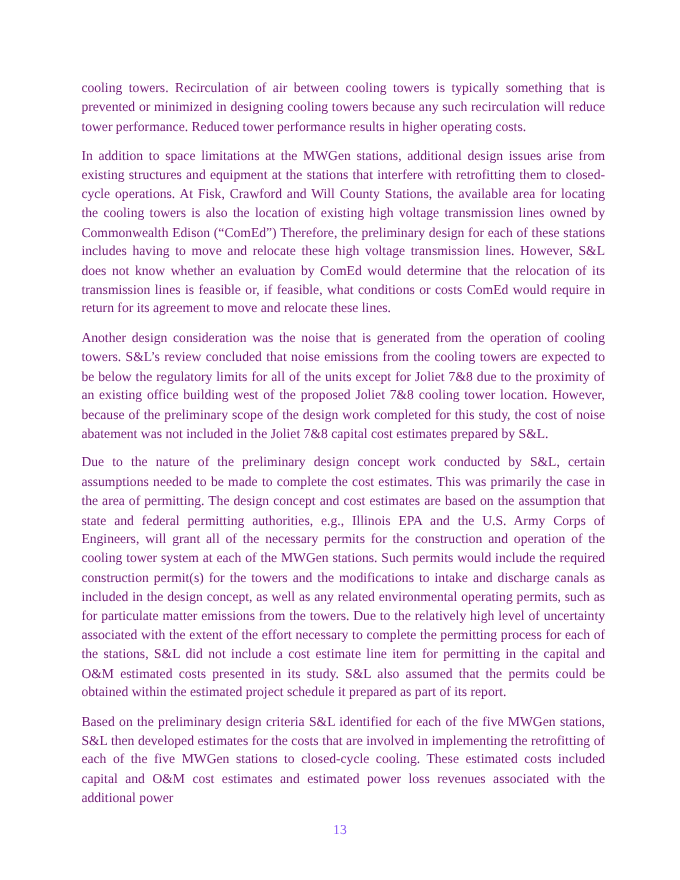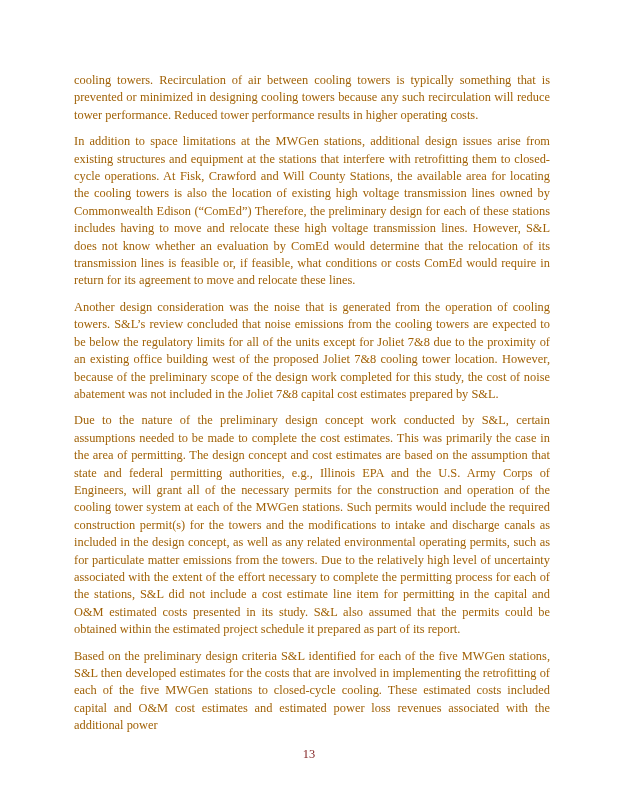--- a/index.html
+++ b/index.html
@@ -1,30 +1,30 @@
 <!DOCTYPE html>
 <html><head>
 <meta charset="utf-8">
 <style>
   html, body { margin: 0; padding: 0; background: #ffffff; }
   body { width: 618px; height: 800px; position: relative; overflow: hidden; }
   .page {
     position: absolute; left: 74px; top: 72px; width: 476px;
     font-family: "Liberation Serif", serif; font-size: 12.4px; line-height: 17.4px;
-    color: #a16207;
+    color: #701a75;
   }
   .para { margin: 0 0 9px 0; text-align: justify; text-justify: inter-word; }
   .heading {
     margin: 4px 0 9px 0; font-weight: bold; font-size: 12.6px;
     display: flex; white-space: nowrap;
   }
   .heading .num { width: 44px; display: inline-block; }
   .pagenum {
     position: absolute; left: 0; width: 618px; top: 747px; text-align: center;
-    font-family: "Liberation Serif", serif; font-size: 12.4px; color: #7f1d1d;
+    font-family: "Liberation Serif", serif; font-size: 12.4px; color: #8b5cf6;
   }
 </style>
 </head>
 <body>
 
 <div class="page">
   <p class="para">cooling towers.  Recirculation of air between cooling towers is typically something that is prevented or minimized in designing cooling towers because any such recirculation will reduce tower performance.  Reduced tower performance results in higher operating costs.</p>
   <p class="para">In addition to space limitations at the MWGen stations, additional design issues arise from existing structures and equipment at the stations that interfere with retrofitting them to closed-cycle operations.  At Fisk, Crawford and Will County Stations, the available area for locating the cooling towers is also the location of existing high voltage transmission lines owned by Commonwealth Edison (“ComEd”)  Therefore, the preliminary design for each of these stations includes having to move and relocate these high voltage transmission lines.  However, S&amp;L does not know whether an evaluation by ComEd would determine that the relocation of its transmission lines is feasible or, if feasible, what conditions or costs ComEd would require in return for its agreement to move and relocate these lines.</p>
   <p class="para">Another design consideration was the noise that is generated from the operation of cooling towers.  S&amp;L’s review concluded that noise emissions from the cooling towers are expected to be below the regulatory limits for all of the units except for Joliet 7&amp;8 due to the proximity of an existing office building west of the proposed Joliet 7&amp;8 cooling tower location.  However, because of the preliminary scope of the design work completed for this study, the cost of noise abatement was not included in the Joliet 7&amp;8 capital cost estimates prepared by S&amp;L.</p>
   <p class="para">Due to the nature of the preliminary design concept work conducted by S&amp;L, certain assumptions needed to be made to complete the cost estimates.  This was primarily the case in the area of permitting.  The design concept and cost estimates are based on the assumption that state and federal permitting authorities, e.g., Illinois EPA and the U.S. Army Corps of Engineers, will grant all of the necessary permits for the construction and operation of the cooling tower system at each of the MWGen stations.  Such permits would include the required construction permit(s) for the towers and the modifications to intake and discharge canals as included in the design concept, as well as any related environmental operating permits, such as for particulate matter emissions from the towers.  Due to the relatively high level of uncertainty associated with the extent of the effort necessary to complete the permitting process for each of the stations, S&amp;L did not include a cost estimate line item for permitting in the capital and O&amp;M estimated costs presented in its study. S&amp;L also assumed that the permits could be obtained within the estimated project schedule it prepared as part of its report.</p>

